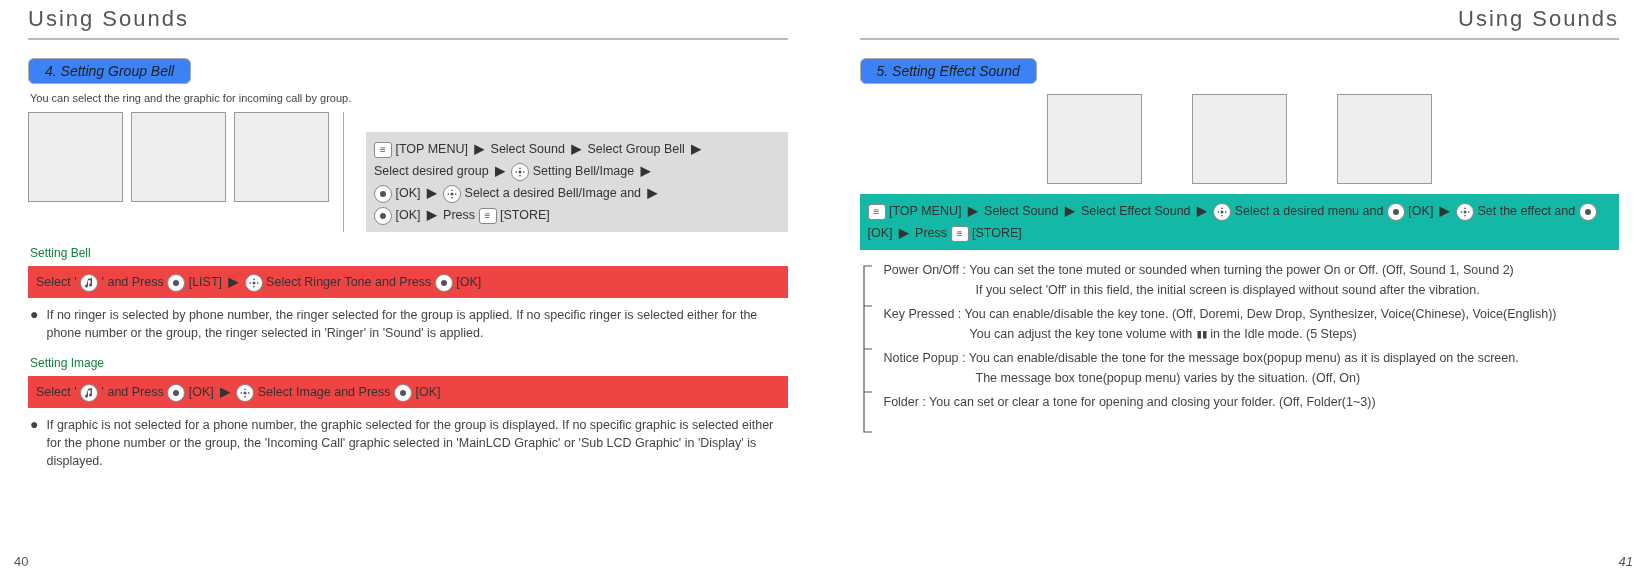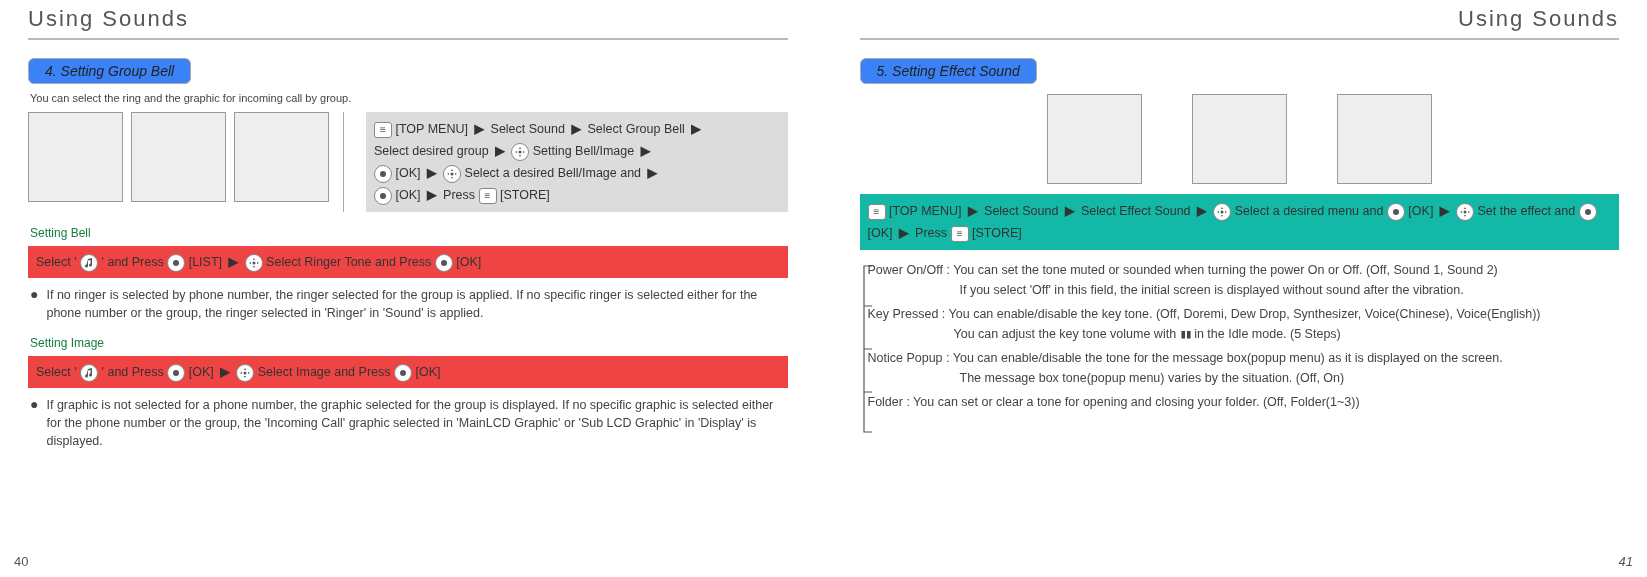--- a/index.html
+++ b/index.html
@@ -41,20 +41,21 @@
     width: 95px; height: 90px; border: 1px solid #999; background:#eee;
     display:flex; align-items:center; justify-content:center; color:#bbb; font-size:9px;
   }
   .steps-box {
     background: #dcdcdc;
     padding: 6px 8px;
     font-size: 12.5px;
     line-height: 22px;
     margin-left: 8px;
     flex: 1;
+    margin-top: 20px;
   }
   .steps-box-full {
     background: #14b8a6;
     padding: 6px 8px;
     font-size: 12.5px;
     line-height: 22px;
     margin-top: 10px;
   }
   .divider-v {
     width:1px; background:#aaa; margin:0 6px; align-self:stretch;
@@ -71,21 +72,21 @@
   .arrow-sep { display:inline-block; margin:0 3px; font-weight:bold; }
   .sub-heading { font-size:12px; color:#15803d; margin: 14px 0 6px 2px; }
   .instr-bar {
     background:#ef4444; padding:5px 8px; font-size:12.5px; line-height:22px;
     margin-bottom:8px;
   }
   .note-bullet { display:flex; gap:8px; font-size:12.5px; line-height:18px; color:#444; margin:4px 2px 10px 2px; }
   .note-bullet .dot { font-size:14px; line-height:16px; }
   .desc-block { position:relative; margin-top:10px; font-size:12.5px; line-height:20px; color:#444; }
   .desc-block .bracket { position:absolute; left:0; top:4px; bottom:4px; width:14px; }
-  .desc-list { margin-left:8px; }
+  .desc-list { margin-left:24px; }
   .desc-item { margin:4px 0; }
   .volume-icon { display:inline-block; font-family:monospace; letter-spacing:-2px; }
   .page-num { position:absolute; bottom:8px; font-size:13px; color:#555; }
   .page-num.left { left:14px; }
   .page-num.right { right:14px;font-style:italic; }
 </style>
 </head>
 <body>
 
 <div class="spread">

